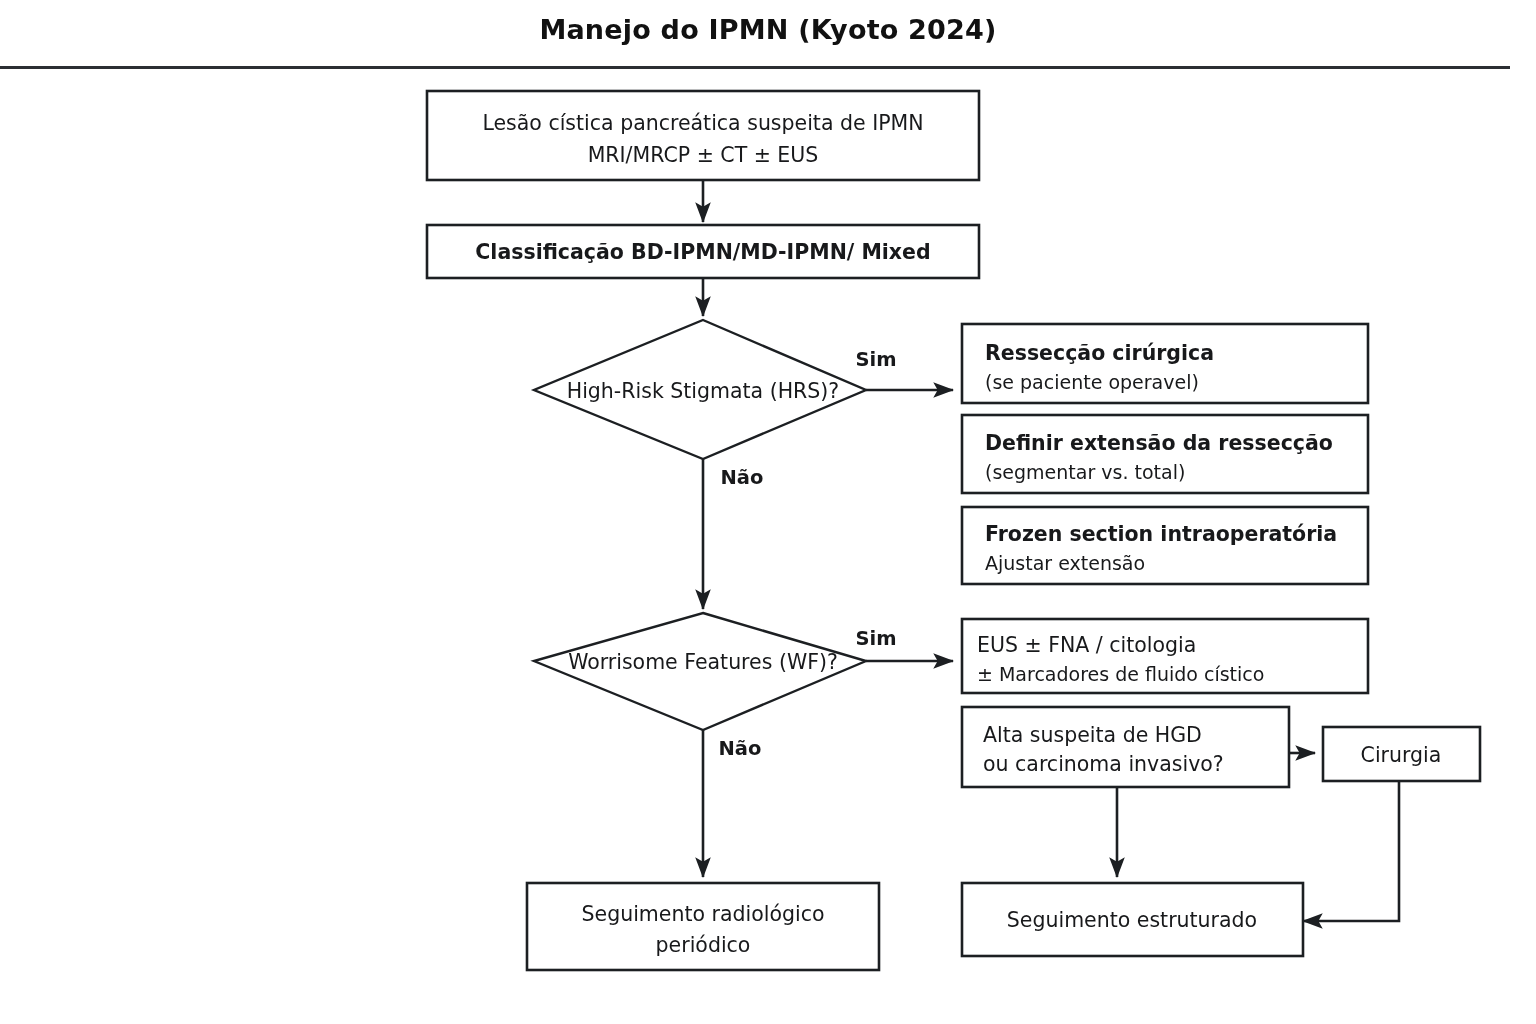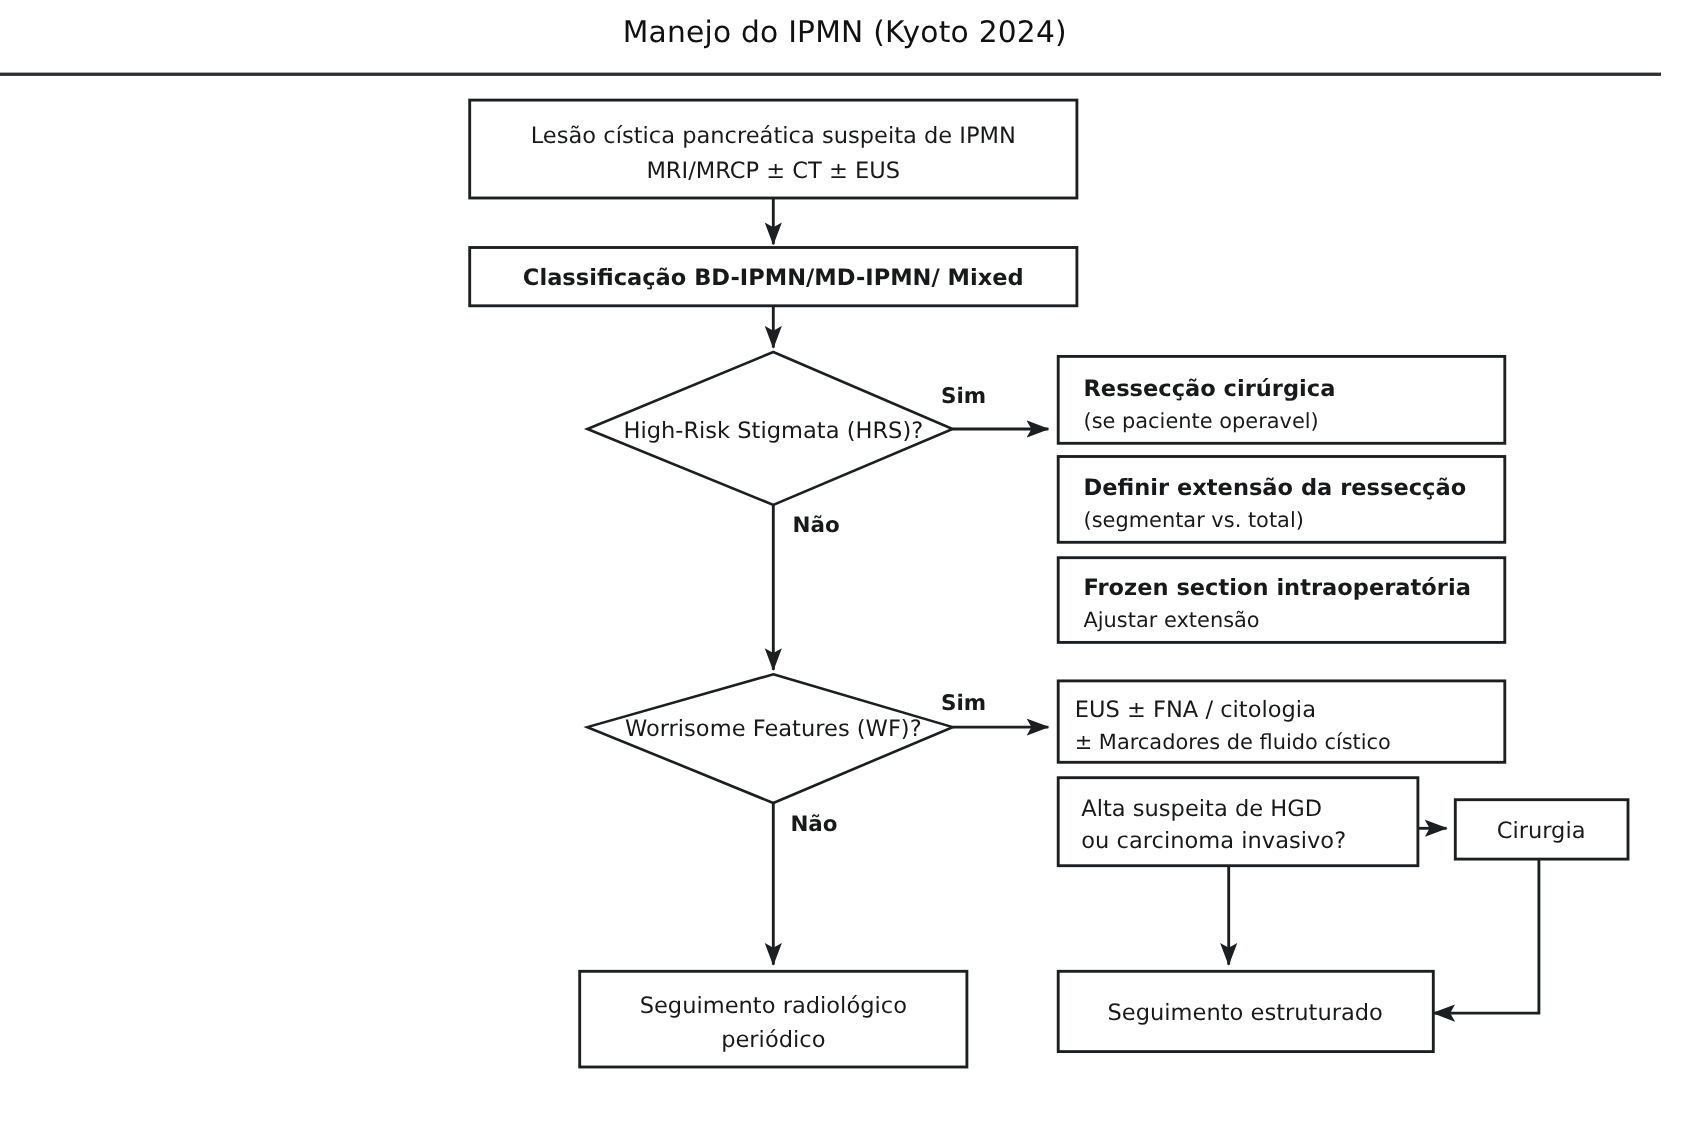--- a/index.html
+++ b/index.html
@@ -15,21 +15,21 @@
     font-family: "DejaVu Sans", sans-serif;
     overflow: hidden;
   }
   #chart-title {
     position: absolute;
     top: 14px;
     left: 0;
     width: 1536px;
     text-align: center;
     font-size: 27px;
-    font-weight: normal;
+    font-weight: bold;
     color: #111111;
     letter-spacing: 0.2px;
   }
   #header-rule {
     position: absolute;
     top: 66px;
     left: 0;
     width: 1510px;
     height: 3px;
     background: #2b2f33;

